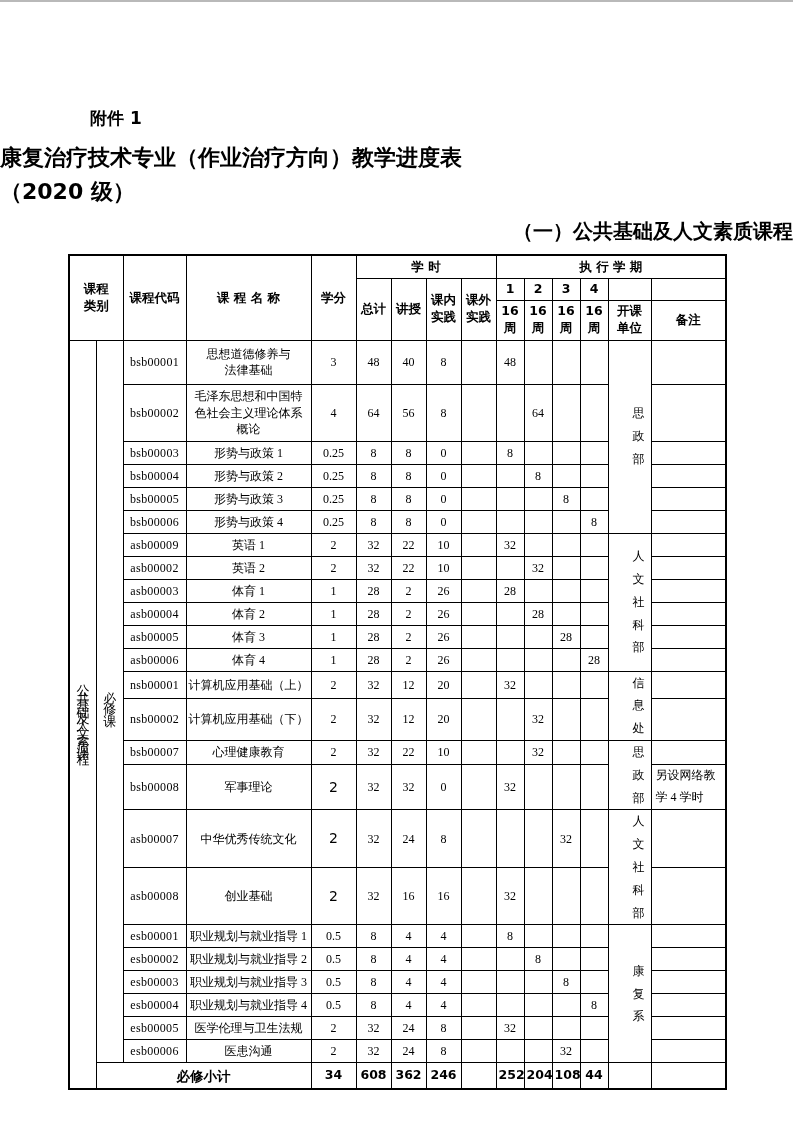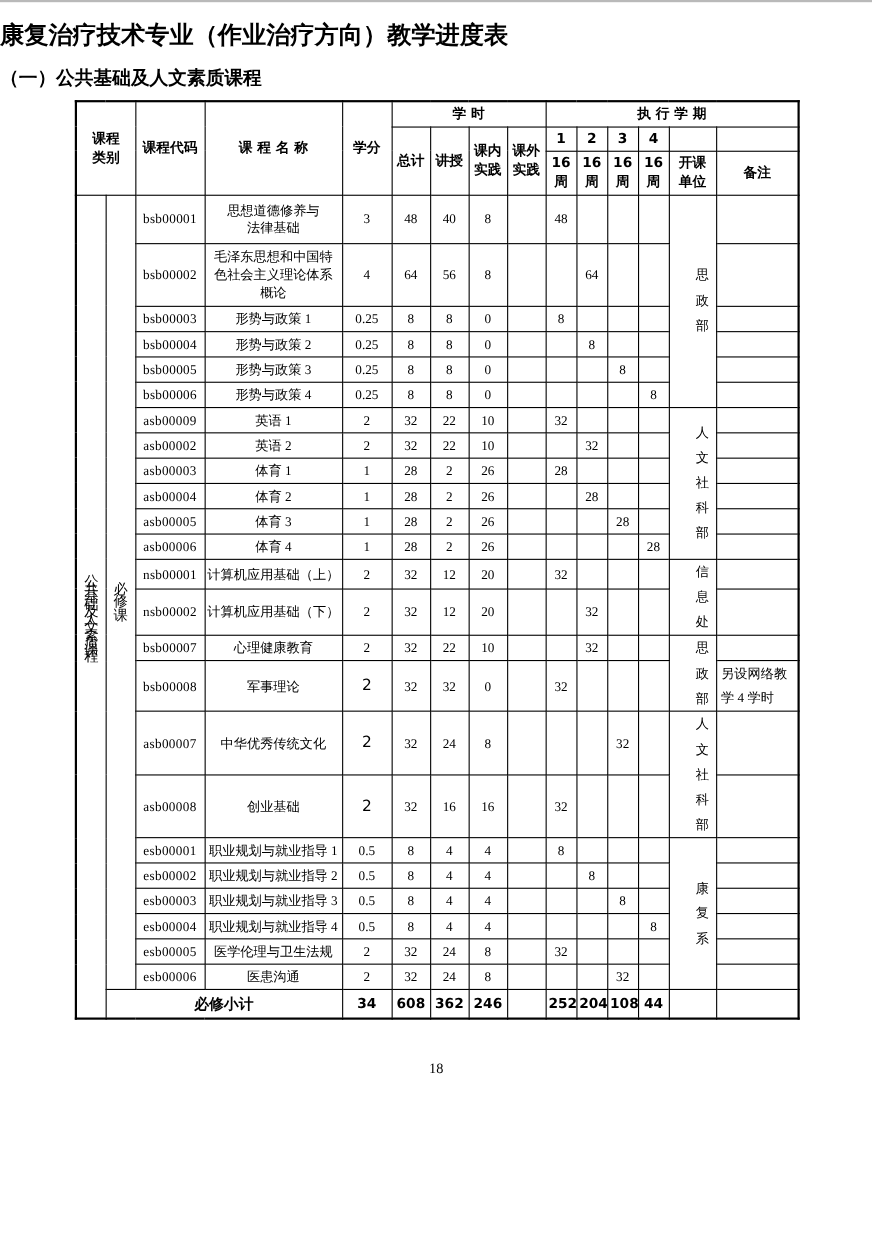--- a/index.html
+++ b/index.html
@@ -14,23 +14,23 @@
     margin: 108px 0 0 90px;
     font-family: "DejaVu Sans", "Liberation Sans", sans-serif;
     font-weight: bold; font-size: 17px; line-height: 1;
   }
   .doc-title {
     margin-top: 14px; text-align: left;
     font-family: "DejaVu Sans", "Liberation Sans", sans-serif;
     font-weight: bold; font-size: 22px; line-height: 1.55;
   }
   .section-title {
-    margin-top: 9px; text-align: left;
+    margin-top: 9px; text-align: right;
     font-family: "DejaVu Sans", "Liberation Sans", sans-serif;
-    font-weight: bold; font-size: 17px;
+    font-weight: bold; font-size: 20px;
   }
   table.ctable {
     margin: 9px auto 0 68px;
     border-collapse: collapse; table-layout: fixed; width: 657px;
     border: 2px solid #000;
   }
   .ctable th, .ctable td {
     border: 1px solid #000; padding: 0 2px;
     text-align: center; vertical-align: middle;
     font-size: 12px; line-height: 1.35;
@@ -64,23 +64,25 @@
   .page-number {
     margin-top: 36px; text-align: center; font-size: 13px;
     font-family: "Liberation Serif", "DejaVu Serif", serif;
   }
 </style>
 </head>
 <body>
 
 <div class="page">
 
+  <div class="attachment">附件 1</div>
 
   <div class="doc-title">
     <div>康复治疗技术专业（作业治疗方向）教学进度表</div>
+    <div>（2020 级）</div>
   </div>
 
   <div class="section-title">（一）公共基础及人文素质课程</div>
 
   <table class="ctable">
     <colgroup>
       <col style="width:27px">
         <col style="width:27px">
         <col style="width:63px">
         <col style="width:125px">

